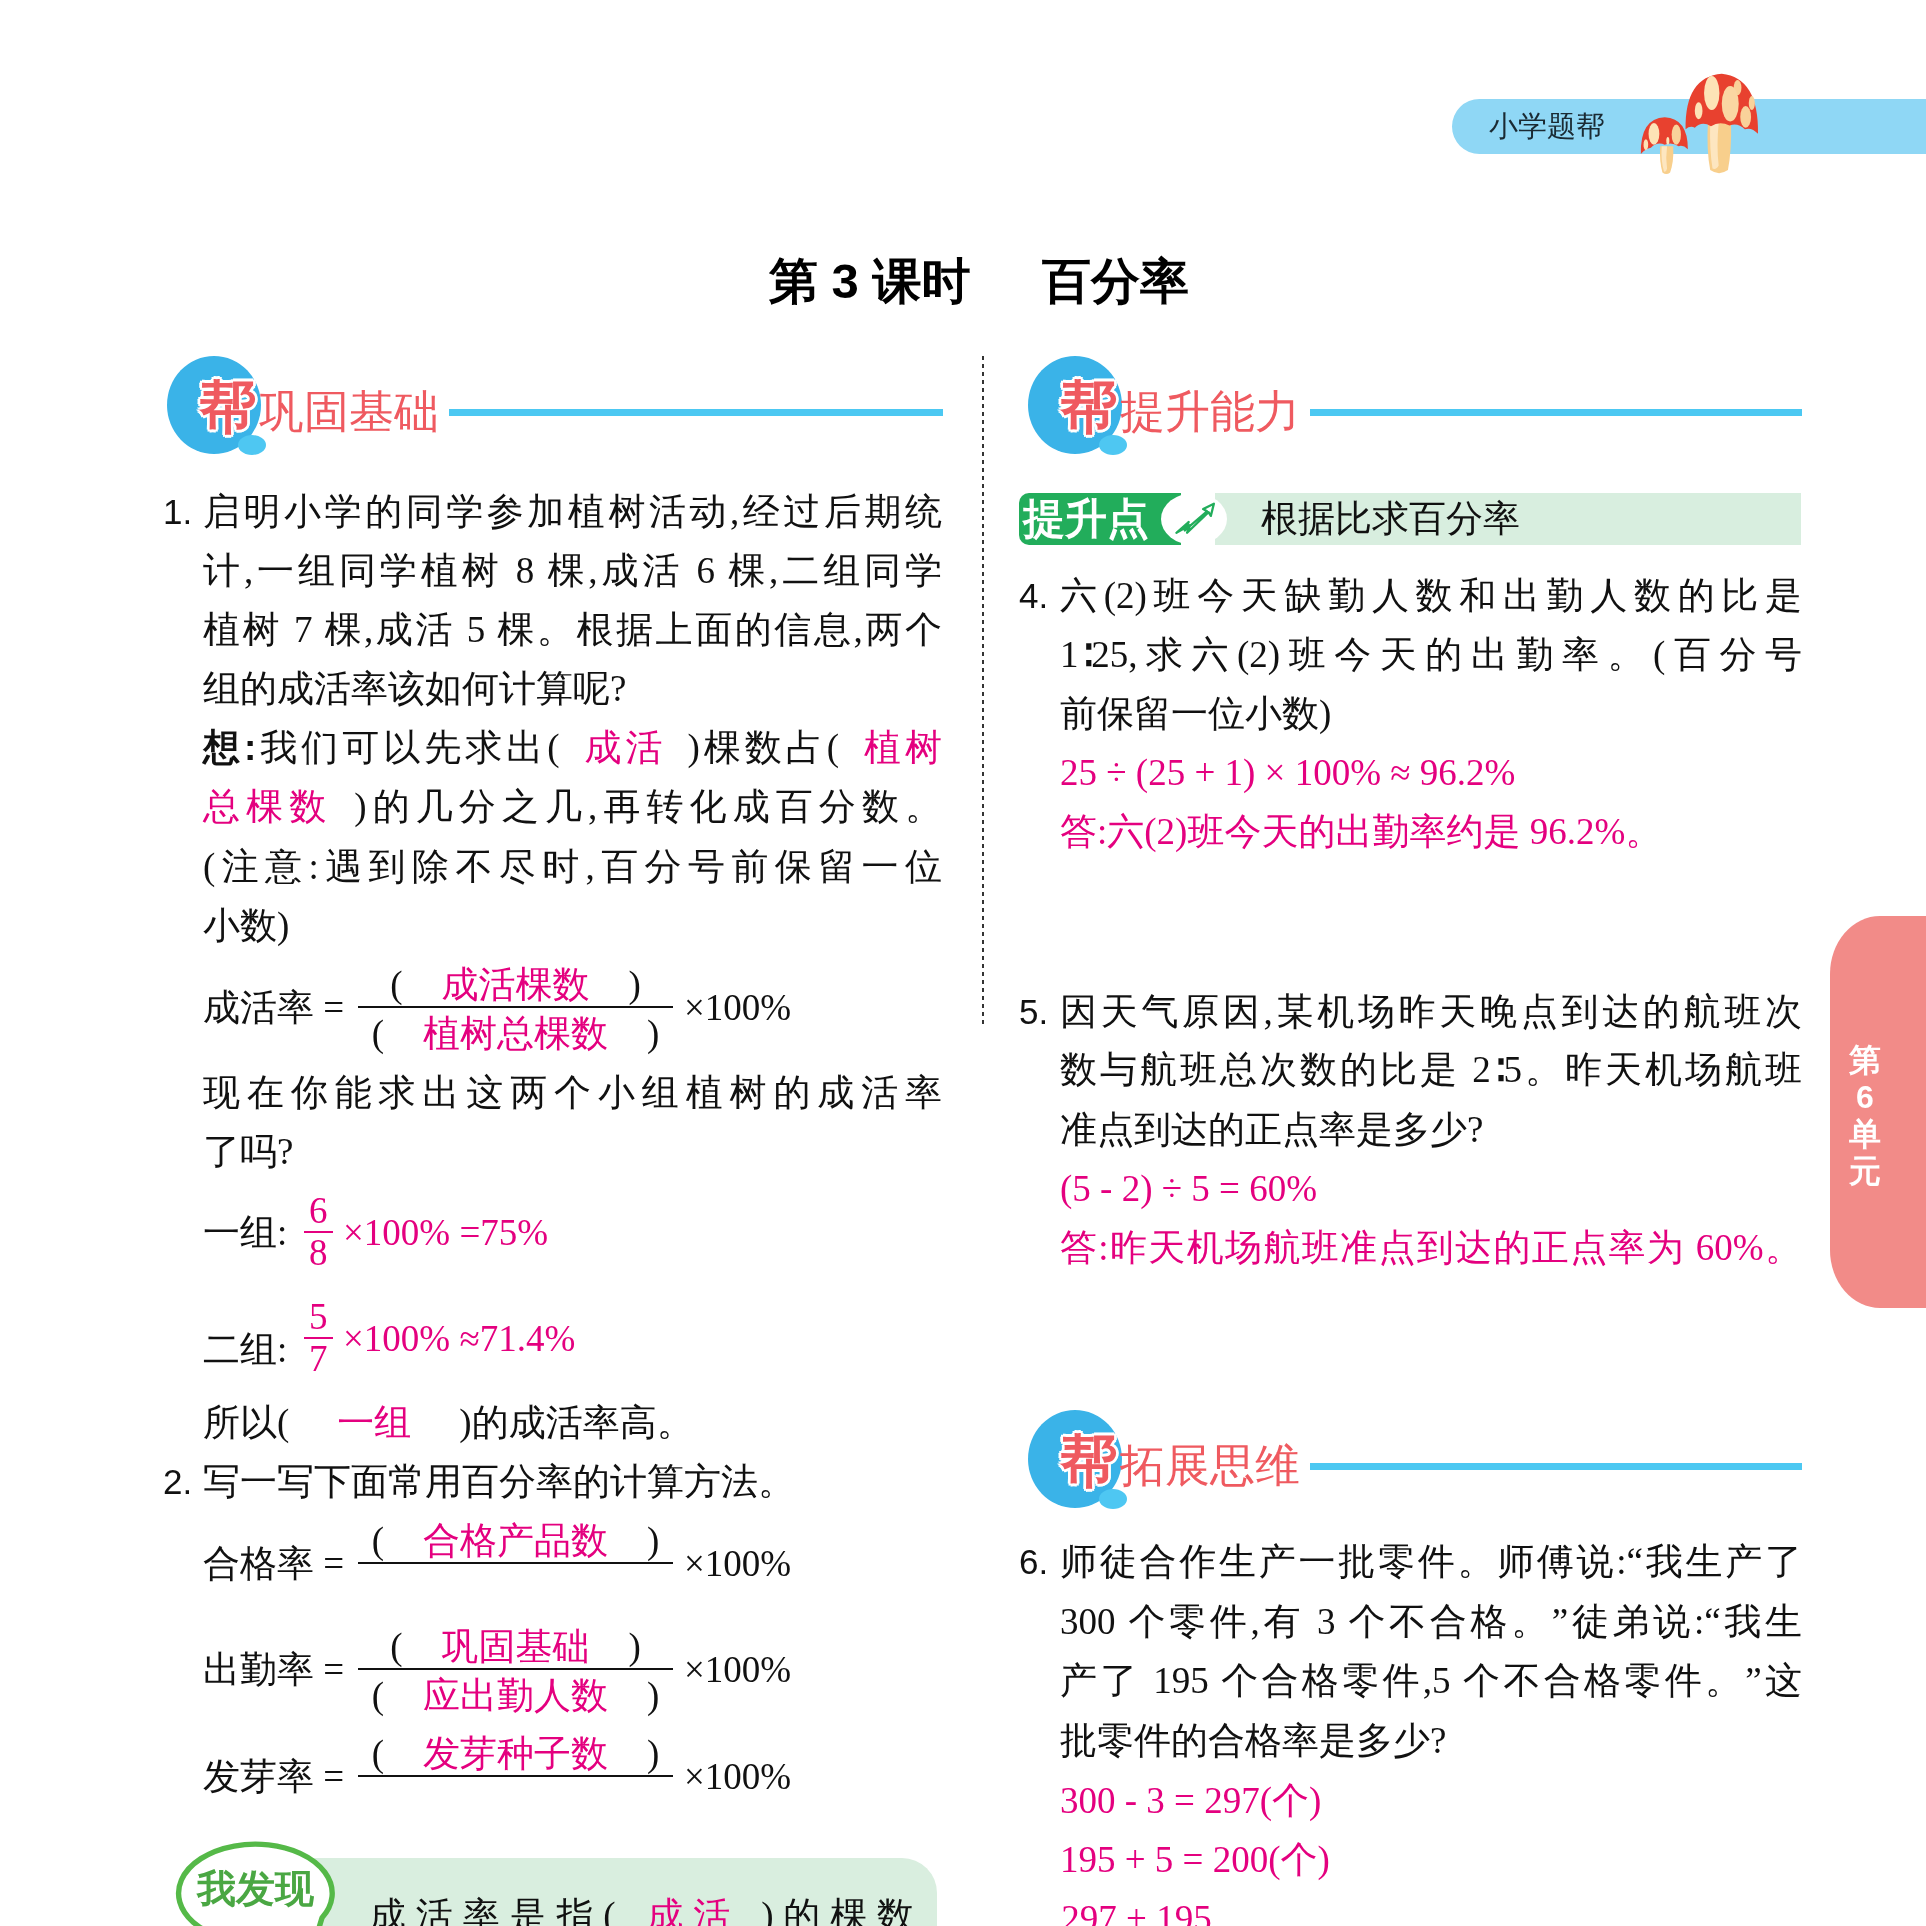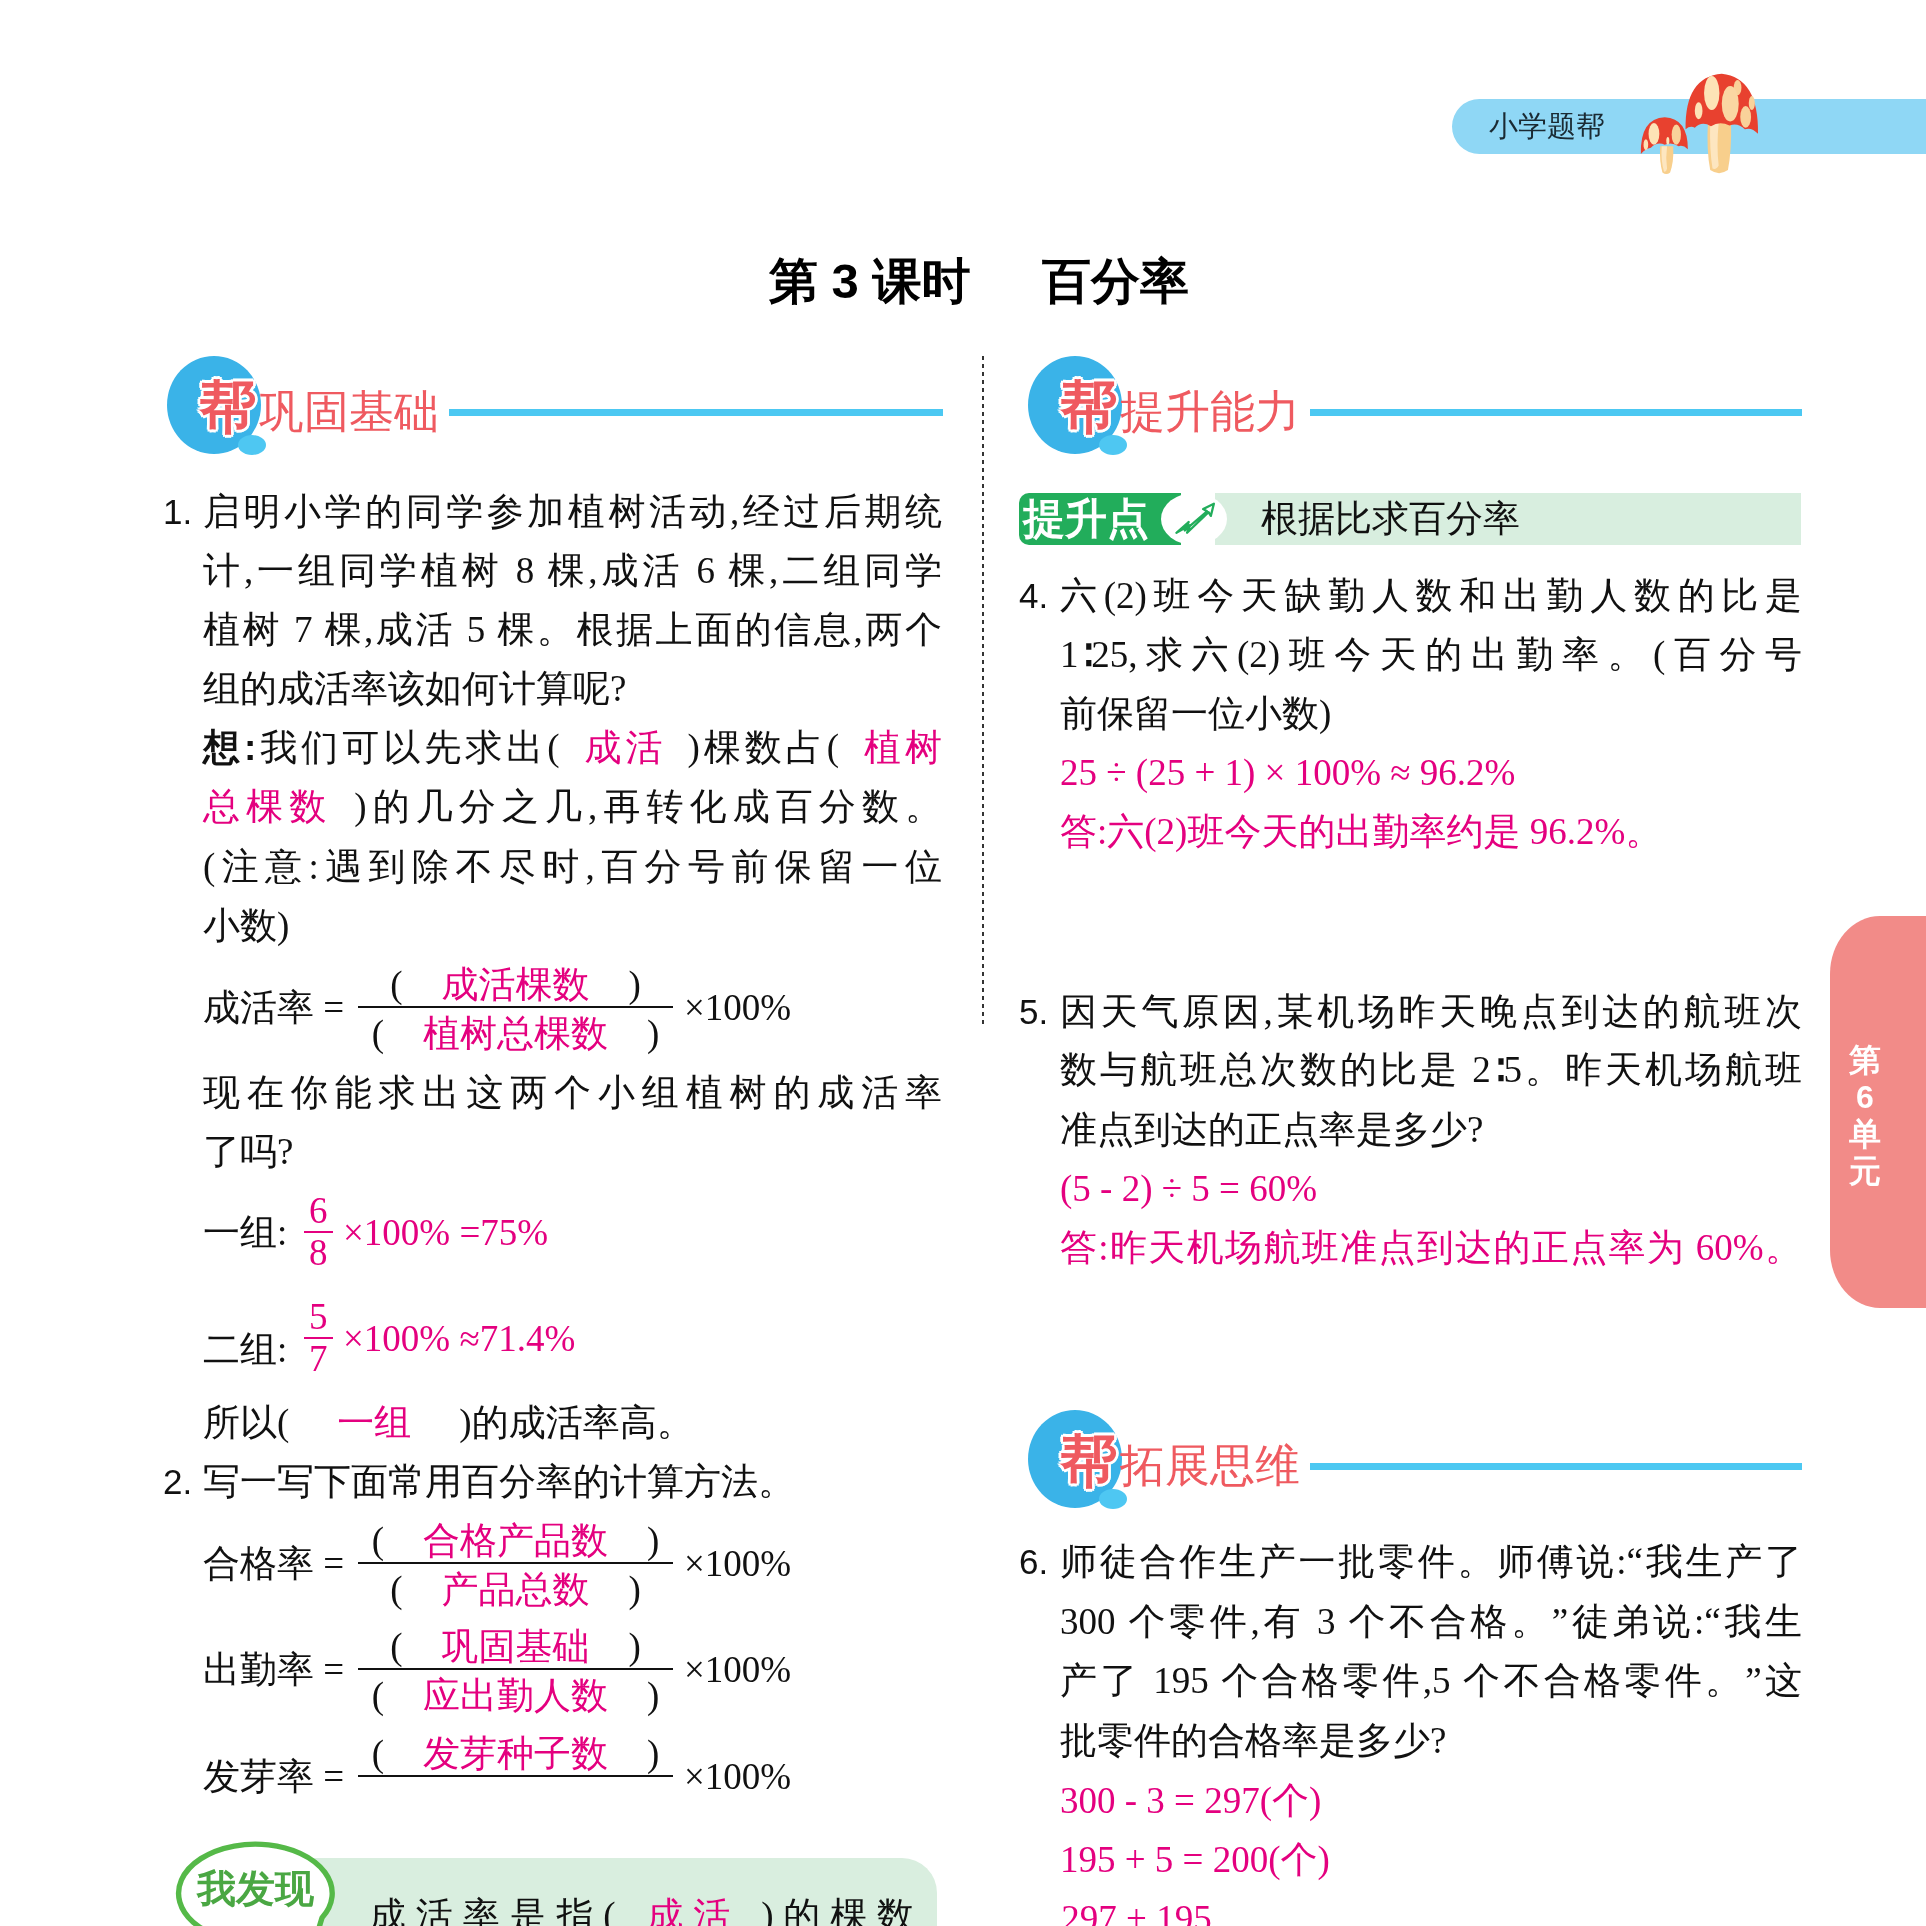--- a/index.html
+++ b/index.html
@@ -138,21 +138,20 @@
 
 <div class="ln L" style="top:1393px"><span>所以(</span><span class="ans gw">一组</span><span>)的成活率高。</span></div>
 
 <div class="qn qnL" style="top:1452px">2.</div>
 <div class="ln L" style="top:1452px">写一写下面常用百分率的计算方法。</div>
 
 <div class="ln" style="left:203px;top:1534px">合格率 =</div>
 <div class="frac" style="left:358px;top:1519px;width:315px">
   <div class="fn"><span>(</span><span class="ans fill">合格产品数</span><span>)</span></div>
   <div class="fb"></div>
-  <div class="fd"><span>(</span><span class="ans fill">产品总数</span><span>)</span></div>
 </div>
 <div class="ln" style="left:684px;top:1534px">×100%</div>
 
 <div class="ln" style="left:203px;top:1640px">出勤率 =</div>
 <div class="frac" style="left:358px;top:1625px;width:315px">
   <div class="fn"><span>(</span><span class="ans fill">巩固基础</span><span>)</span></div>
   <div class="fb"></div>
   <div class="fd"><span>(</span><span class="ans fill">应出勤人数</span><span>)</span></div>
 </div>
 <div class="ln" style="left:684px;top:1640px">×100%</div>

